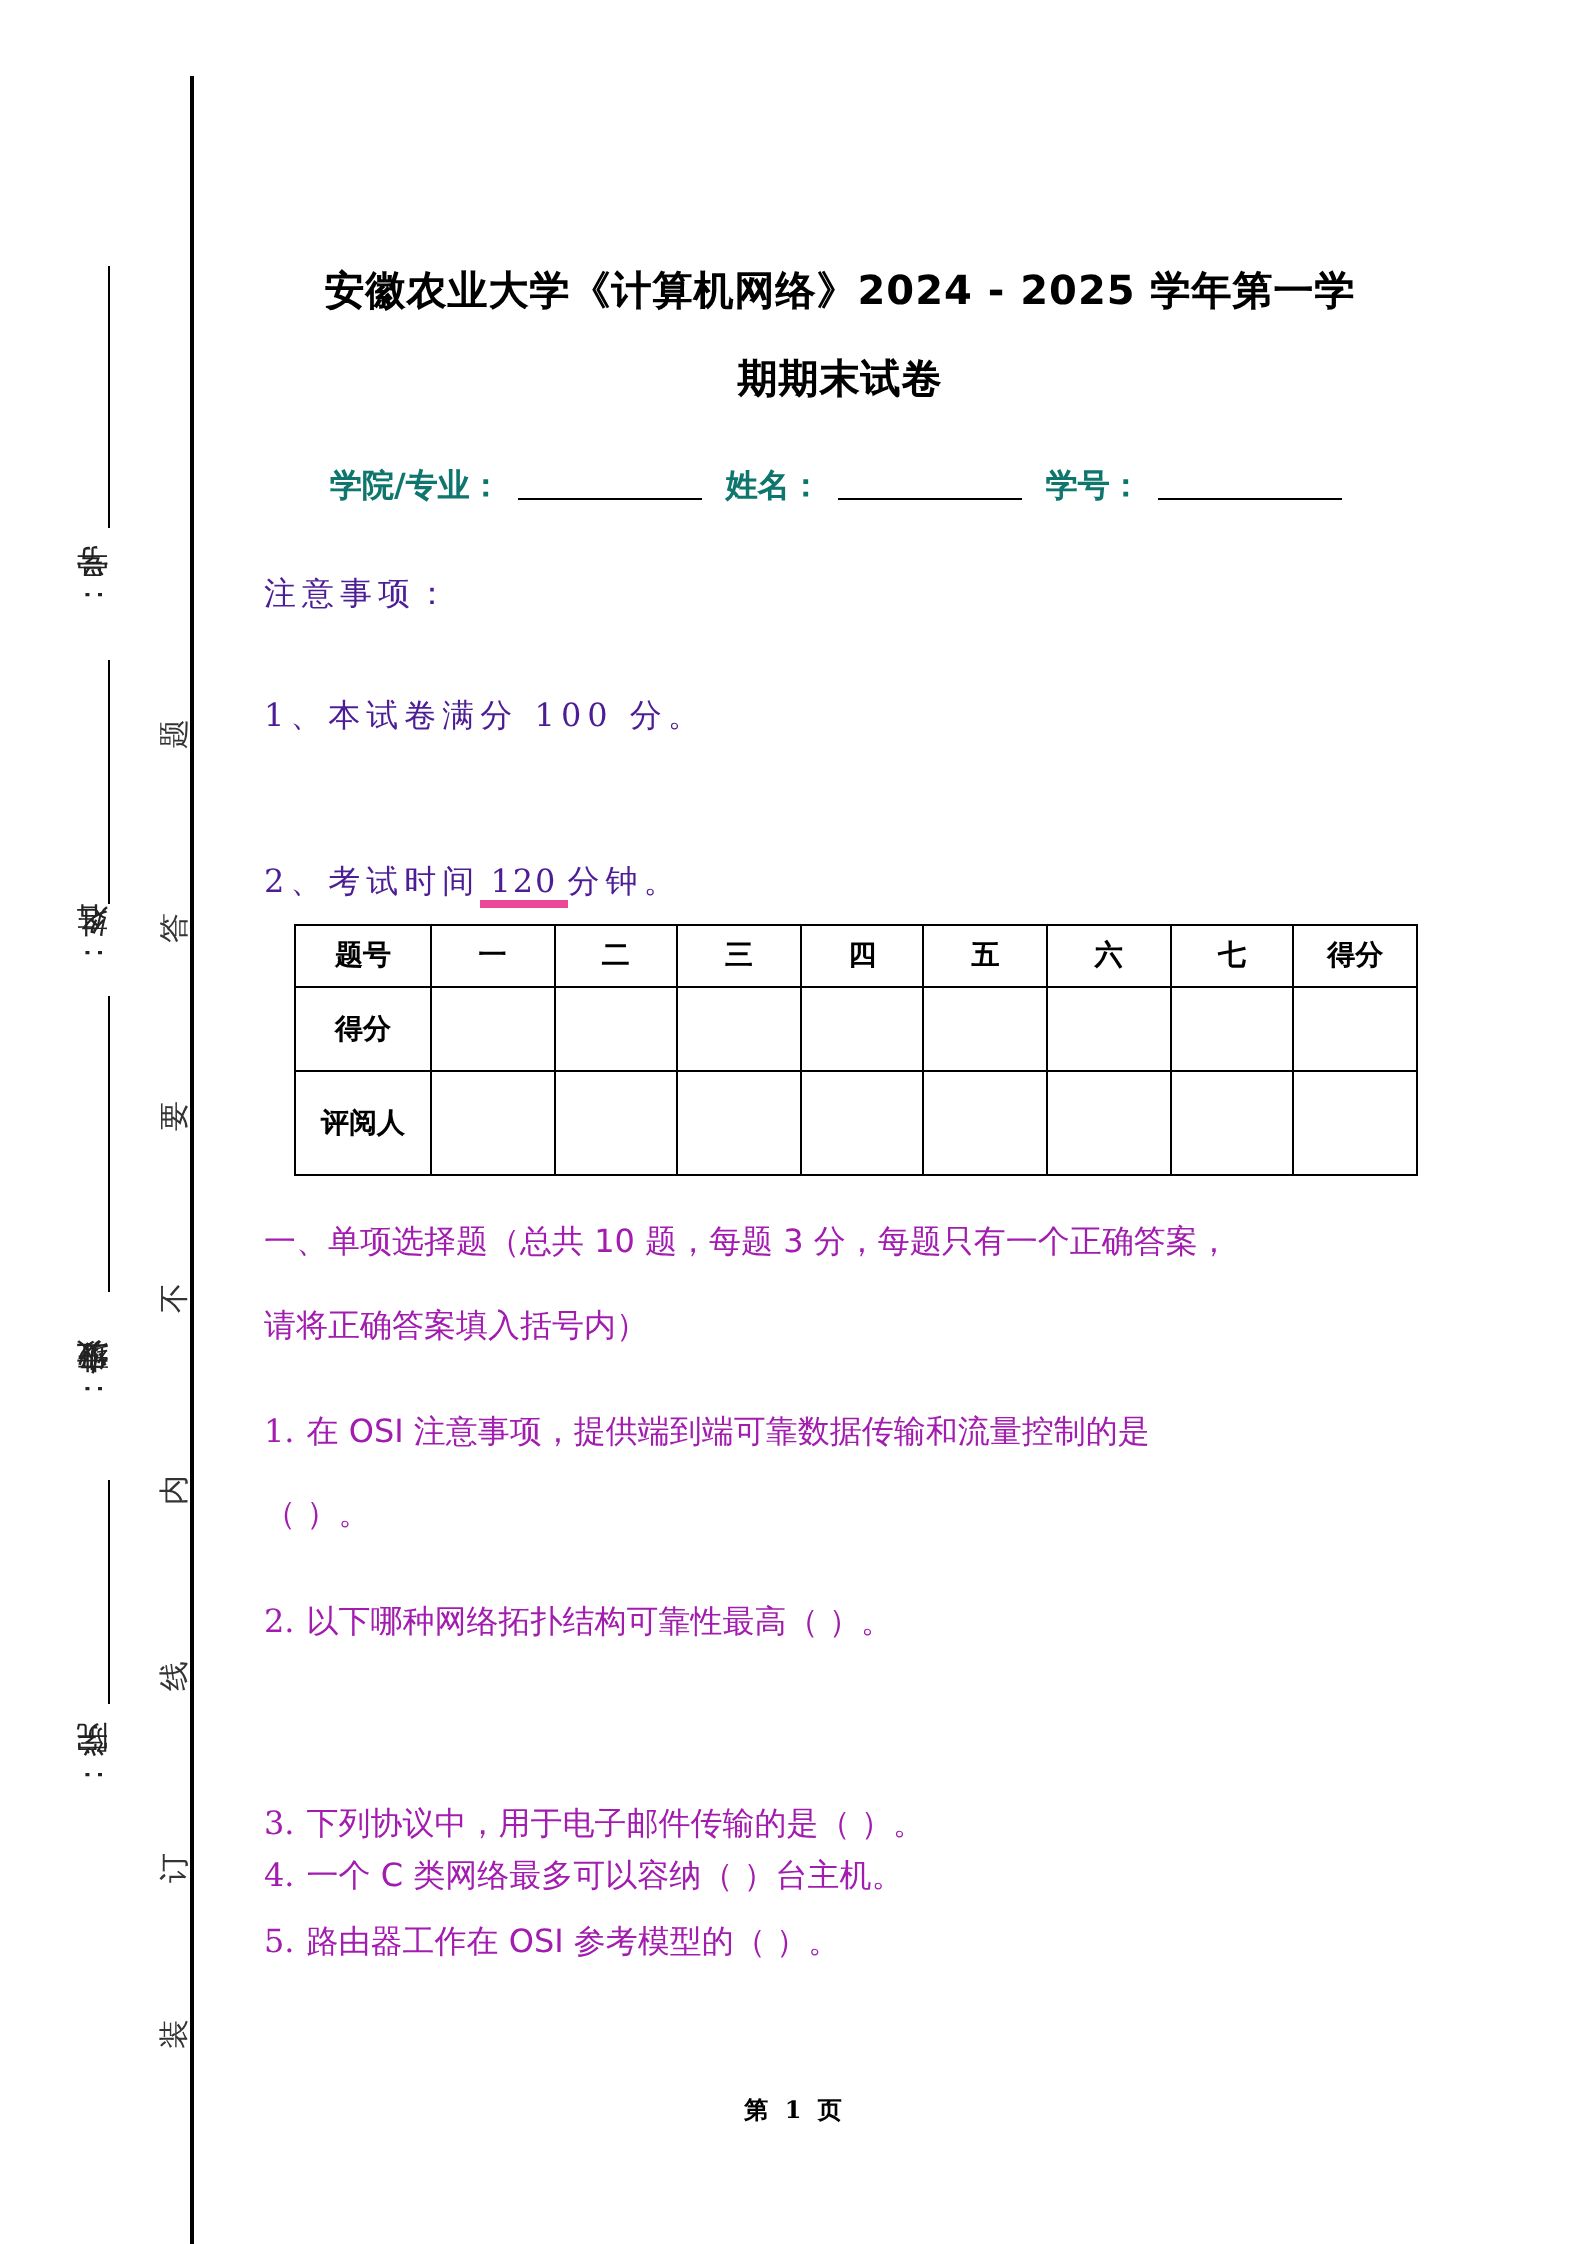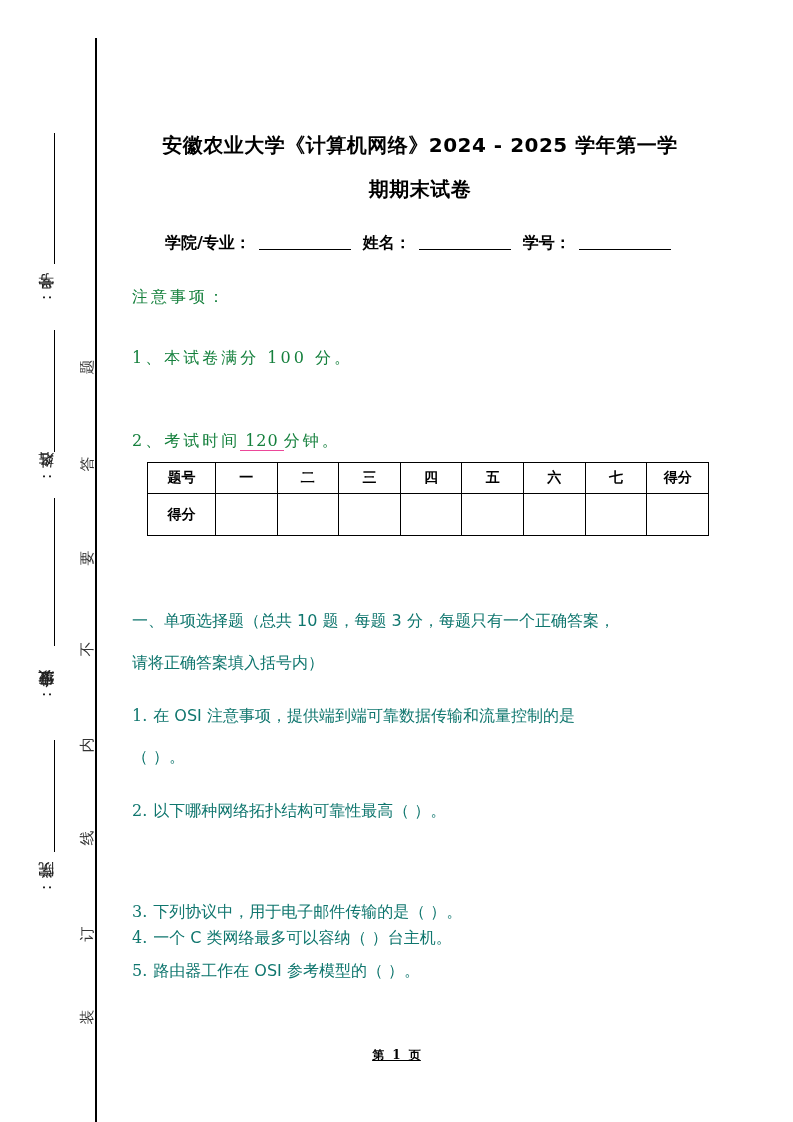--- a/index.html
+++ b/index.html
@@ -74,44 +74,44 @@
     
     .info-row {
       position: absolute;
       top: 230px;
       left: 165px;
       display: flex;
       align-items: baseline;
       font-family: "DejaVu Sans", "Liberation Sans", sans-serif;
       font-weight: bold;
       font-size: 16px;
-      color: #000000;
+      color: #0f766e;
     }
     .info-label { white-space: nowrap; }
     .info-blank {
       display: inline-block;
       width: 92px;
       height: 18px;
       border-bottom: 1.5px solid #000;
       margin: 0 12px 0 8px;
       transform: translateY(2px);
     }
 
     
     .notes-line {
       position: absolute;
       left: 132px;
       font-size: 16px;
       letter-spacing: 3px;
-      color: #15803d;
+      color: #4c1d95;
       white-space: nowrap;
     }
     .underline-val {
       display: inline-block;
-      border-bottom: 1px solid #ec4899;
+      border-bottom: 4px solid #ec4899;
       padding: 0 5px;
       letter-spacing: 1px;
       line-height: 18px;
       margin-top: 22px;
     }
 
     
     .score-table {
       position: absolute;
       left: 147px;
@@ -135,42 +135,41 @@
     .score-table tr.r1 td { height: 42px; }
     .score-table tr.r2 td { height: 52px; }
 
     
     .body-text {
       position: absolute;
       left: 132px;
       width: 585px;
       font-family: "DejaVu Sans", "Liberation Sans", sans-serif;
       font-size: 16px;
-      color: #0f766e;
+      color: #a21caf;
       line-height: 20px;
       white-space: nowrap;
     }
     .q-num {
       font-family: "DejaVu Serif", "Liberation Serif", serif;
       margin-right: 6px;
     }
 
     
     .page-footer {
       position: absolute;
       top: 1047px;
       left: 0;
       width: 793px;
       text-align: center;
       font-family: "DejaVu Serif", "Liberation Serif", serif;
       font-weight: bold;
       font-size: 12px;
       color: #000;
       word-spacing: 4px;
-      text-decoration: underline;
     }
   </style>
 </head>
 <body>
 
 <div class="binding-line-thick"></div>
 
 <div class="binding-seg" style="top:133px;height:131px;"></div>
 <div class="vert-label" style="top:268px;height:60px;">学号:</div>
 <div class="binding-seg" style="top:330px;height:122px;"></div>
@@ -235,20 +234,31 @@
     <td>得分</td>
     <td></td>
     <td></td>
     <td></td>
     <td></td>
     <td></td>
     <td></td>
     <td></td>
     <td></td>
   </tr>
+  <tr class="r2">
+    <td>评阅人</td>
+    <td></td>
+    <td></td>
+    <td></td>
+    <td></td>
+    <td></td>
+    <td></td>
+    <td></td>
+    <td></td>
+  </tr>
 </tbody>
   </table>
 
 <div class="body-text" style="top:611px;">一、单项选择题（总共 10 题，每题 3 分，每题只有一个正确答案，</div>
 <div class="body-text" style="top:653px;">请将正确答案填入括号内）</div>
 
 <div class="body-text" style="top:706px;">
   <span class="q-num">1.</span><span>在  OSI  注意事项，提供端到端可靠数据传输和流量控制的是</span>
 </div>
 <div class="body-text" style="top:747px;">（   ）。</div>

